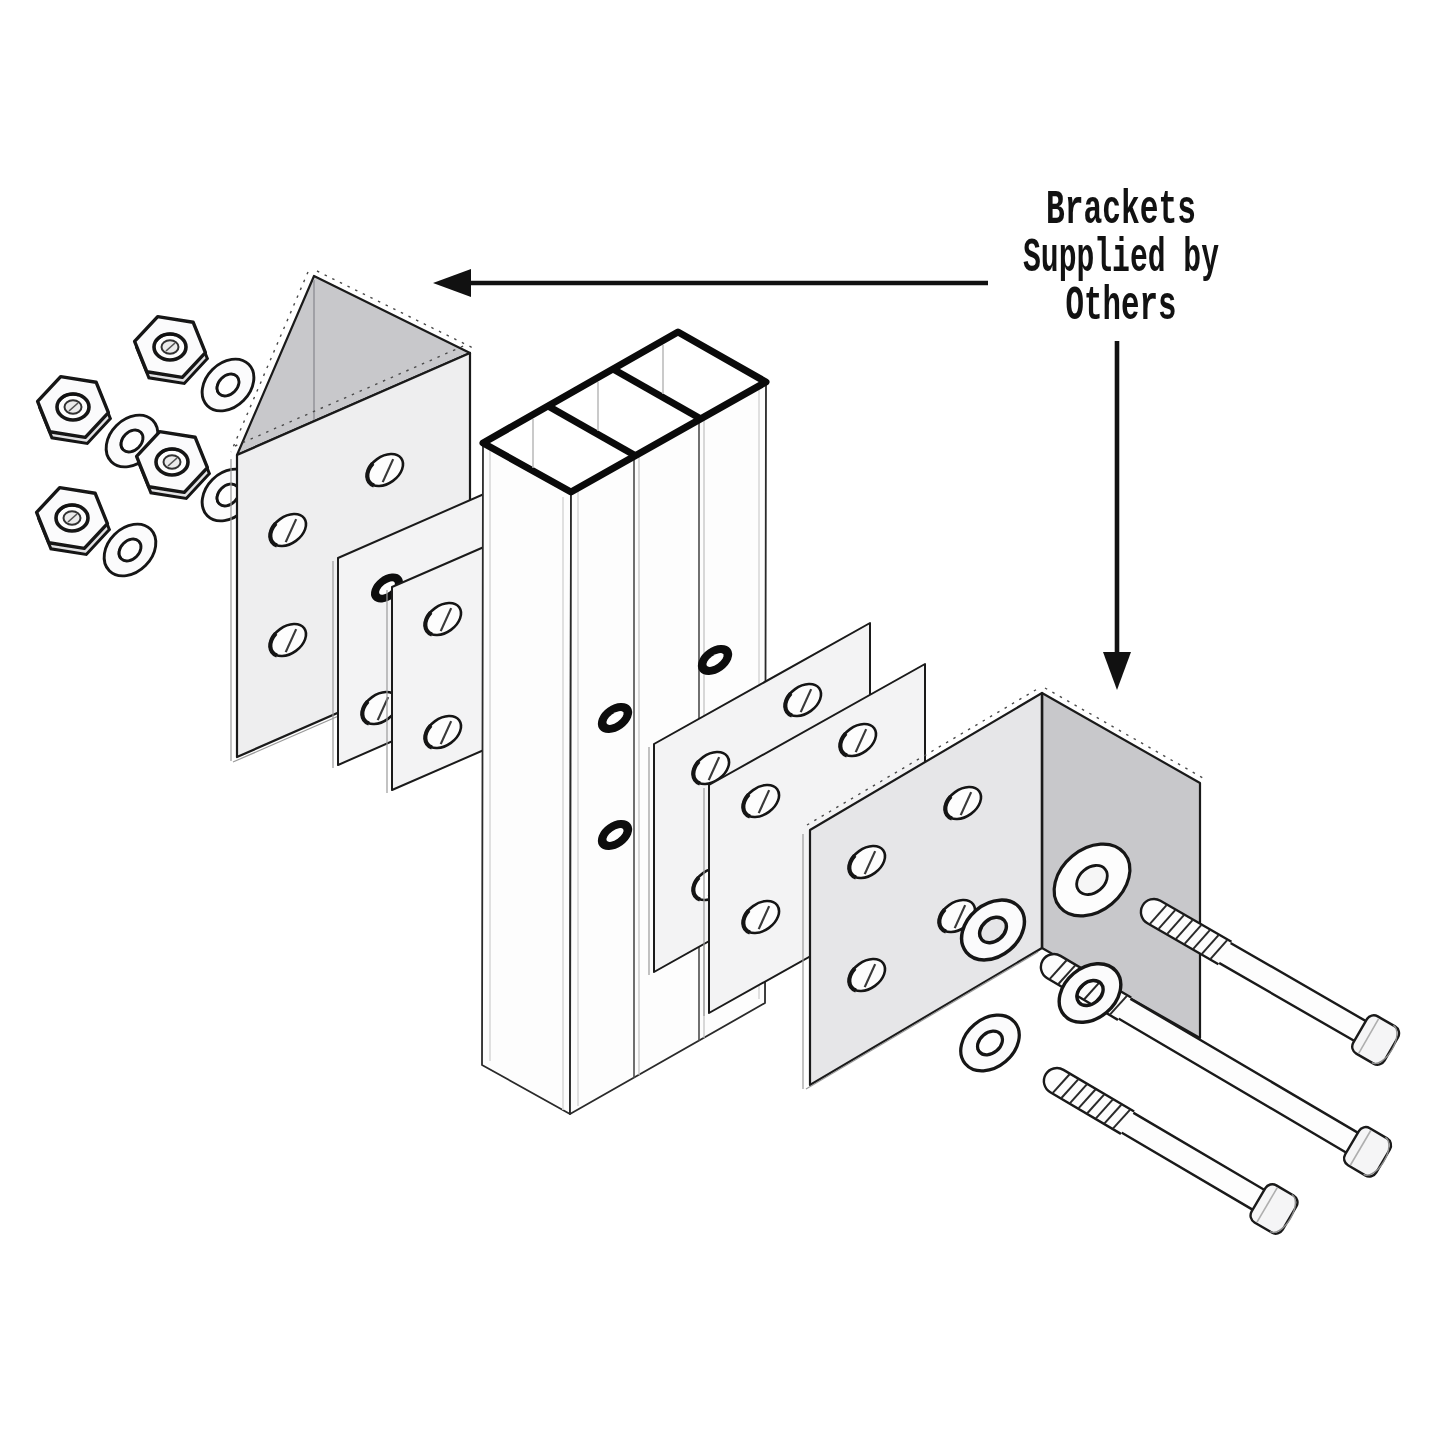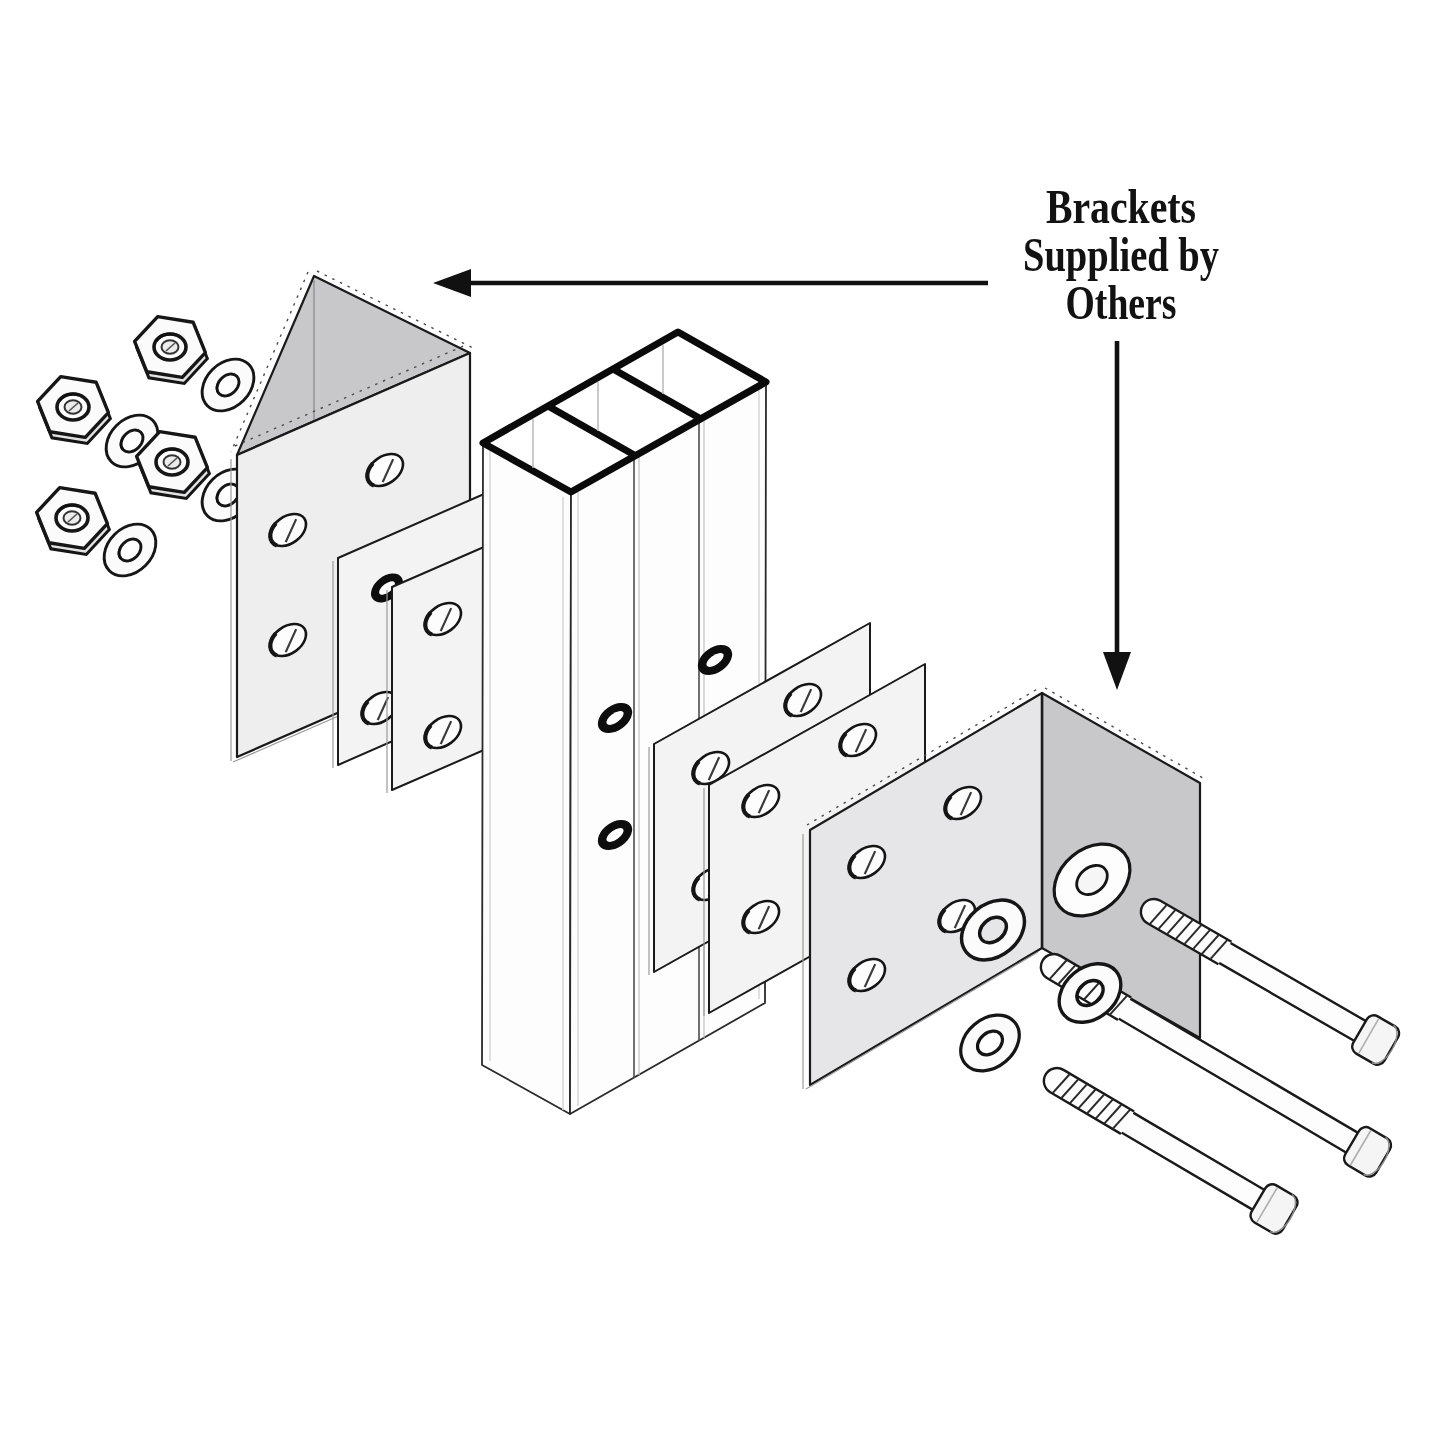--- a/index.html
+++ b/index.html
@@ -1,18 +1,18 @@
 <!DOCTYPE html>
 <html><head>
 <meta charset="utf-8">
 <style>
   html,body{margin:0;padding:0;background:#ffffff;}
   .canvas{
     position:relative;width:1445px;height:1445px;background:#ffffff;overflow:hidden;
-    font-family:Liberation Serif, serif;
+    font-family:Liberation Mono, monospace;
   }
   svg{position:absolute;left:0;top:0;}
   .plate{fill:#eeeeef;stroke:#1a1a1a;stroke-width:2.2;stroke-linejoin:round;}
   .plate-light{fill:#f3f3f4;stroke:#1a1a1a;stroke-width:2;stroke-linejoin:round;}
   .shade{fill:#c8c8cb;stroke:#1a1a1a;stroke-width:2.2;stroke-linejoin:round;}
   .flange{fill:#e6e6e8;stroke:#1a1a1a;stroke-width:2.2;stroke-linejoin:round;}
   .face{fill:#fdfdfd;stroke:#2a2a2a;stroke-width:1.8;stroke-linejoin:round;}
   .hatch{stroke:#4a4a4a;stroke-width:1.4;stroke-dasharray:2.5 6;fill:none;}
   .thin{stroke:#9a9a9a;stroke-width:1.2;}
   .faint{stroke:#d9d9d9;stroke-width:1.6;}

